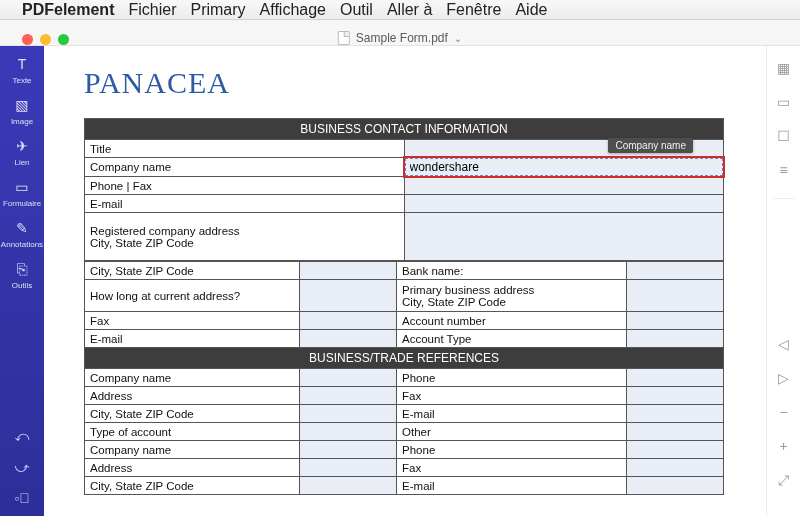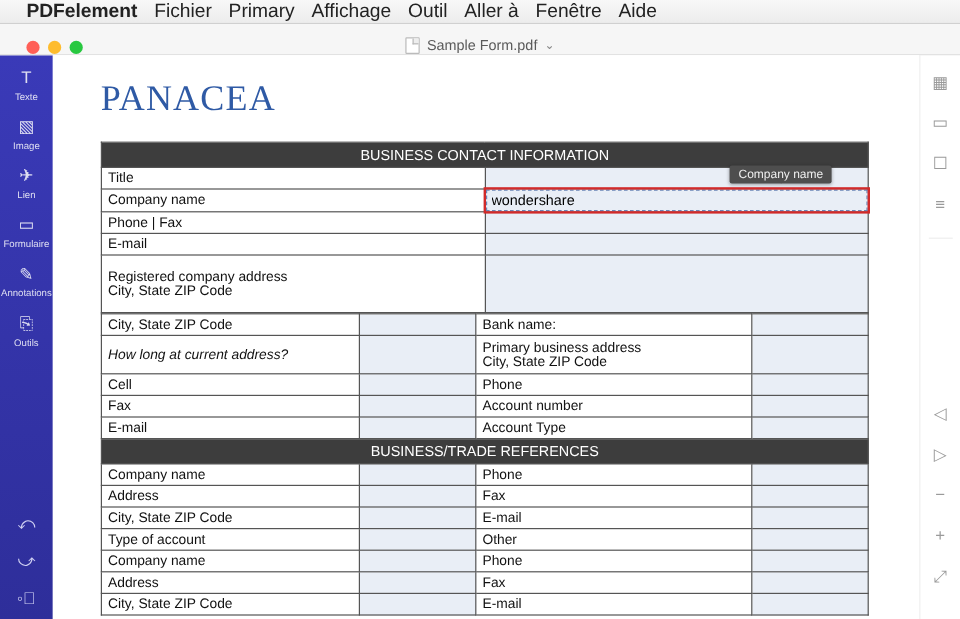--- a/index.html
+++ b/index.html
@@ -157,30 +157,24 @@
 
     <table class="form two-col">
       <tbody>
           <tr>
         <td class="lbl">City, State ZIP Code</td>
             <td class="val"></td>
         <td class="lbl2">Bank name:</td>
             <td class="val"></td>
       </tr>
       <tr>
-        <td class="lbl" style="height:32px;font-style:italic;">How long at current address?</td>
+        <td class="lbl" style="height:32px;">How long at current address?</td>
             <td class="val"></td>
         <td class="lbl2" style="white-space:pre-line;">Primary business address
 City, State ZIP Code</td>
-            <td class="val"></td>
-      </tr>
-      <tr>
-        <td class="lbl">Cell</td>
-            <td class="val"></td>
-        <td class="lbl2">Phone</td>
             <td class="val"></td>
       </tr>
       <tr>
         <td class="lbl">Fax</td>
             <td class="val"></td>
         <td class="lbl2">Account number</td>
             <td class="val"></td>
       </tr>
       <tr>
         <td class="lbl">E-mail</td>

